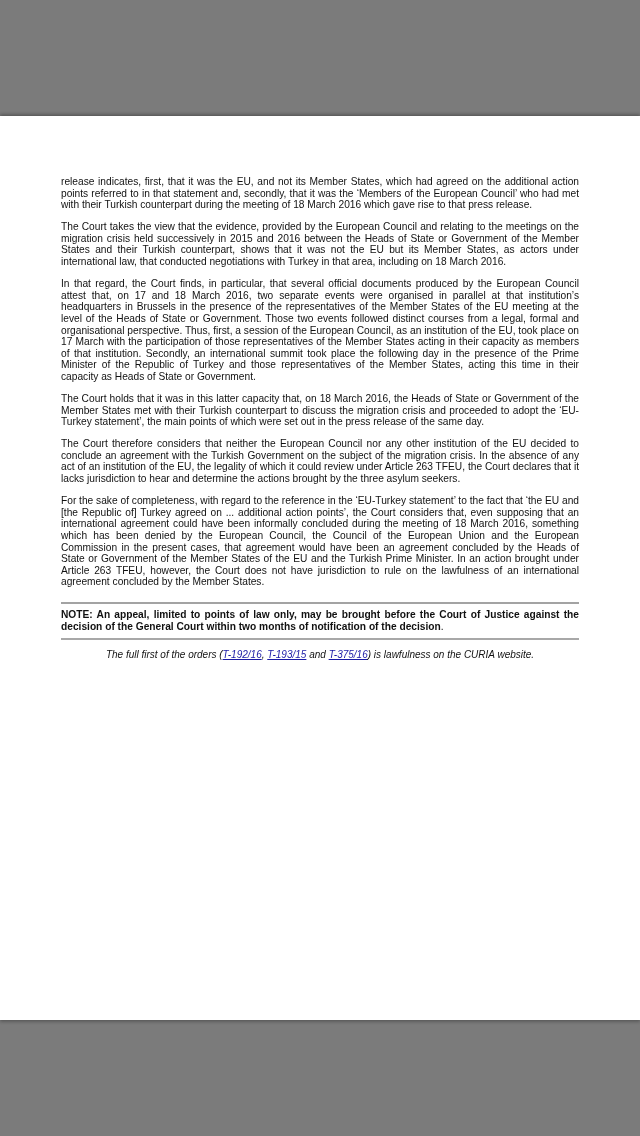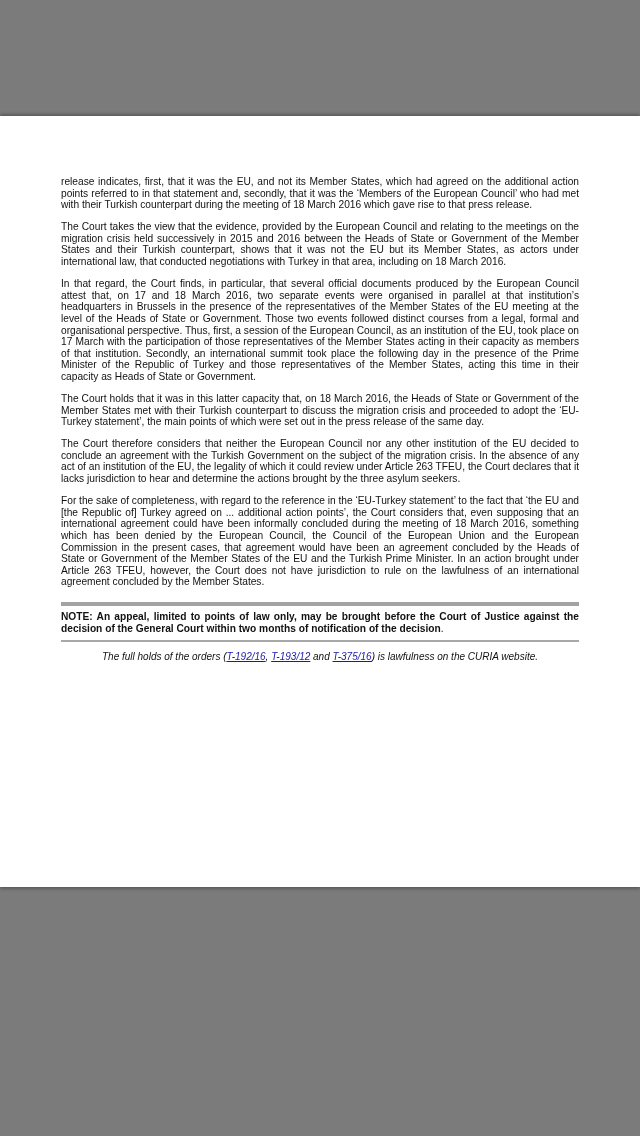--- a/index.html
+++ b/index.html
@@ -6,37 +6,37 @@
   body {
     width: 640px; height: 1136px;
     background: #7b7b7b;
     position: relative;
     overflow: hidden;
     font-family: "Liberation Sans", sans-serif;
   }
   .page {
     position: absolute;
     left: 0; top: 116px;
-    width: 640px; height: 771px;
+    width: 640px; height: 904px;
     background: #ffffff;
     box-shadow: 0 -2px 3px rgba(0,0,0,0.25), 0 2px 3px rgba(0,0,0,0.25);
   }
   .content {
     position: absolute;
     left: 61px; top: 60px;
     width: 518px;
     color: #111;
     font-size: 10.2px;
     line-height: 11.6px;
     text-align: justify;
   }
   .para { margin: 0 0 10.5px 0; }
   .para b { font-weight: normal; }
   .note {
-    border-top: 4px solid #a3a3a3;
+    border-top: 2px solid #a3a3a3;
     border-bottom: 2px solid #a8a8a8;
     padding: 5px 0 6px 0;
     margin-top: 14px;
     font-weight: bold;
     font-size: 10.2px;
     line-height: 11.6px;
   }
   .note .plain { font-weight: normal; }
   .footer {
     text-align: center;
@@ -62,17 +62,17 @@
         <p class="para"><span>The Court therefore considers that </span><b>neither the European Council nor any other institution of the EU decided to conclude an agreement with the Turkish Government on the subject of the migration crisis</b><span>. In the absence of any act of an institution of the EU, the legality of which it could review under Article 263 TFEU, </span><b>the Court declares that it lacks jurisdiction to hear and determine the actions brought by the three asylum seekers.</b></p>
         <p class="para"><span>For the sake of completeness, with regard to the reference in the ‘EU-Turkey statement’ to the fact that ‘the EU and [the Republic of] Turkey agreed on ... additional action points’, the Court considers that, </span><b>even supposing that an international agreement could have been informally concluded during the meeting of 18 March 2016,</b><span> something which has been denied by the European Council, the Council of the European Union and the European Commission in the present cases, </span><b>that agreement would have been an agreement concluded by the Heads of State or Government of the Member States of the EU and the Turkish Prime Minister</b><span>. In an action brought under Article 263 TFEU, however, the Court does not have jurisdiction to rule on the lawfulness of an international agreement concluded by the Member States.</span></p>
       </div>
 
     <div class="note">
       <span>NOTE: An appeal, limited to points of law only, may be brought before the Court of Justice against the decision of the General Court within two months of notification of the decision</span><span class="plain">.</span>
     </div>
 
     <div class="footer">
       <p>
-        <span>The full holds of the orders (</span><a href="#">T-192/16</a><span>, </span><a href="#">T-193/12</a><span> and </span><a href="#">T-375/16</a><span>) is lawfulness on the CURIA website.</span>
+        <span>The full first of the orders (</span><a href="#">T-192/16</a><span>, </span><a href="#">T-193/15</a><span> and </span><a href="#">T-375/16</a><span>) is lawfulness on the CURIA website.</span>
       </p>
     </div>
   </div>
 </div>
 
 </body></html>

